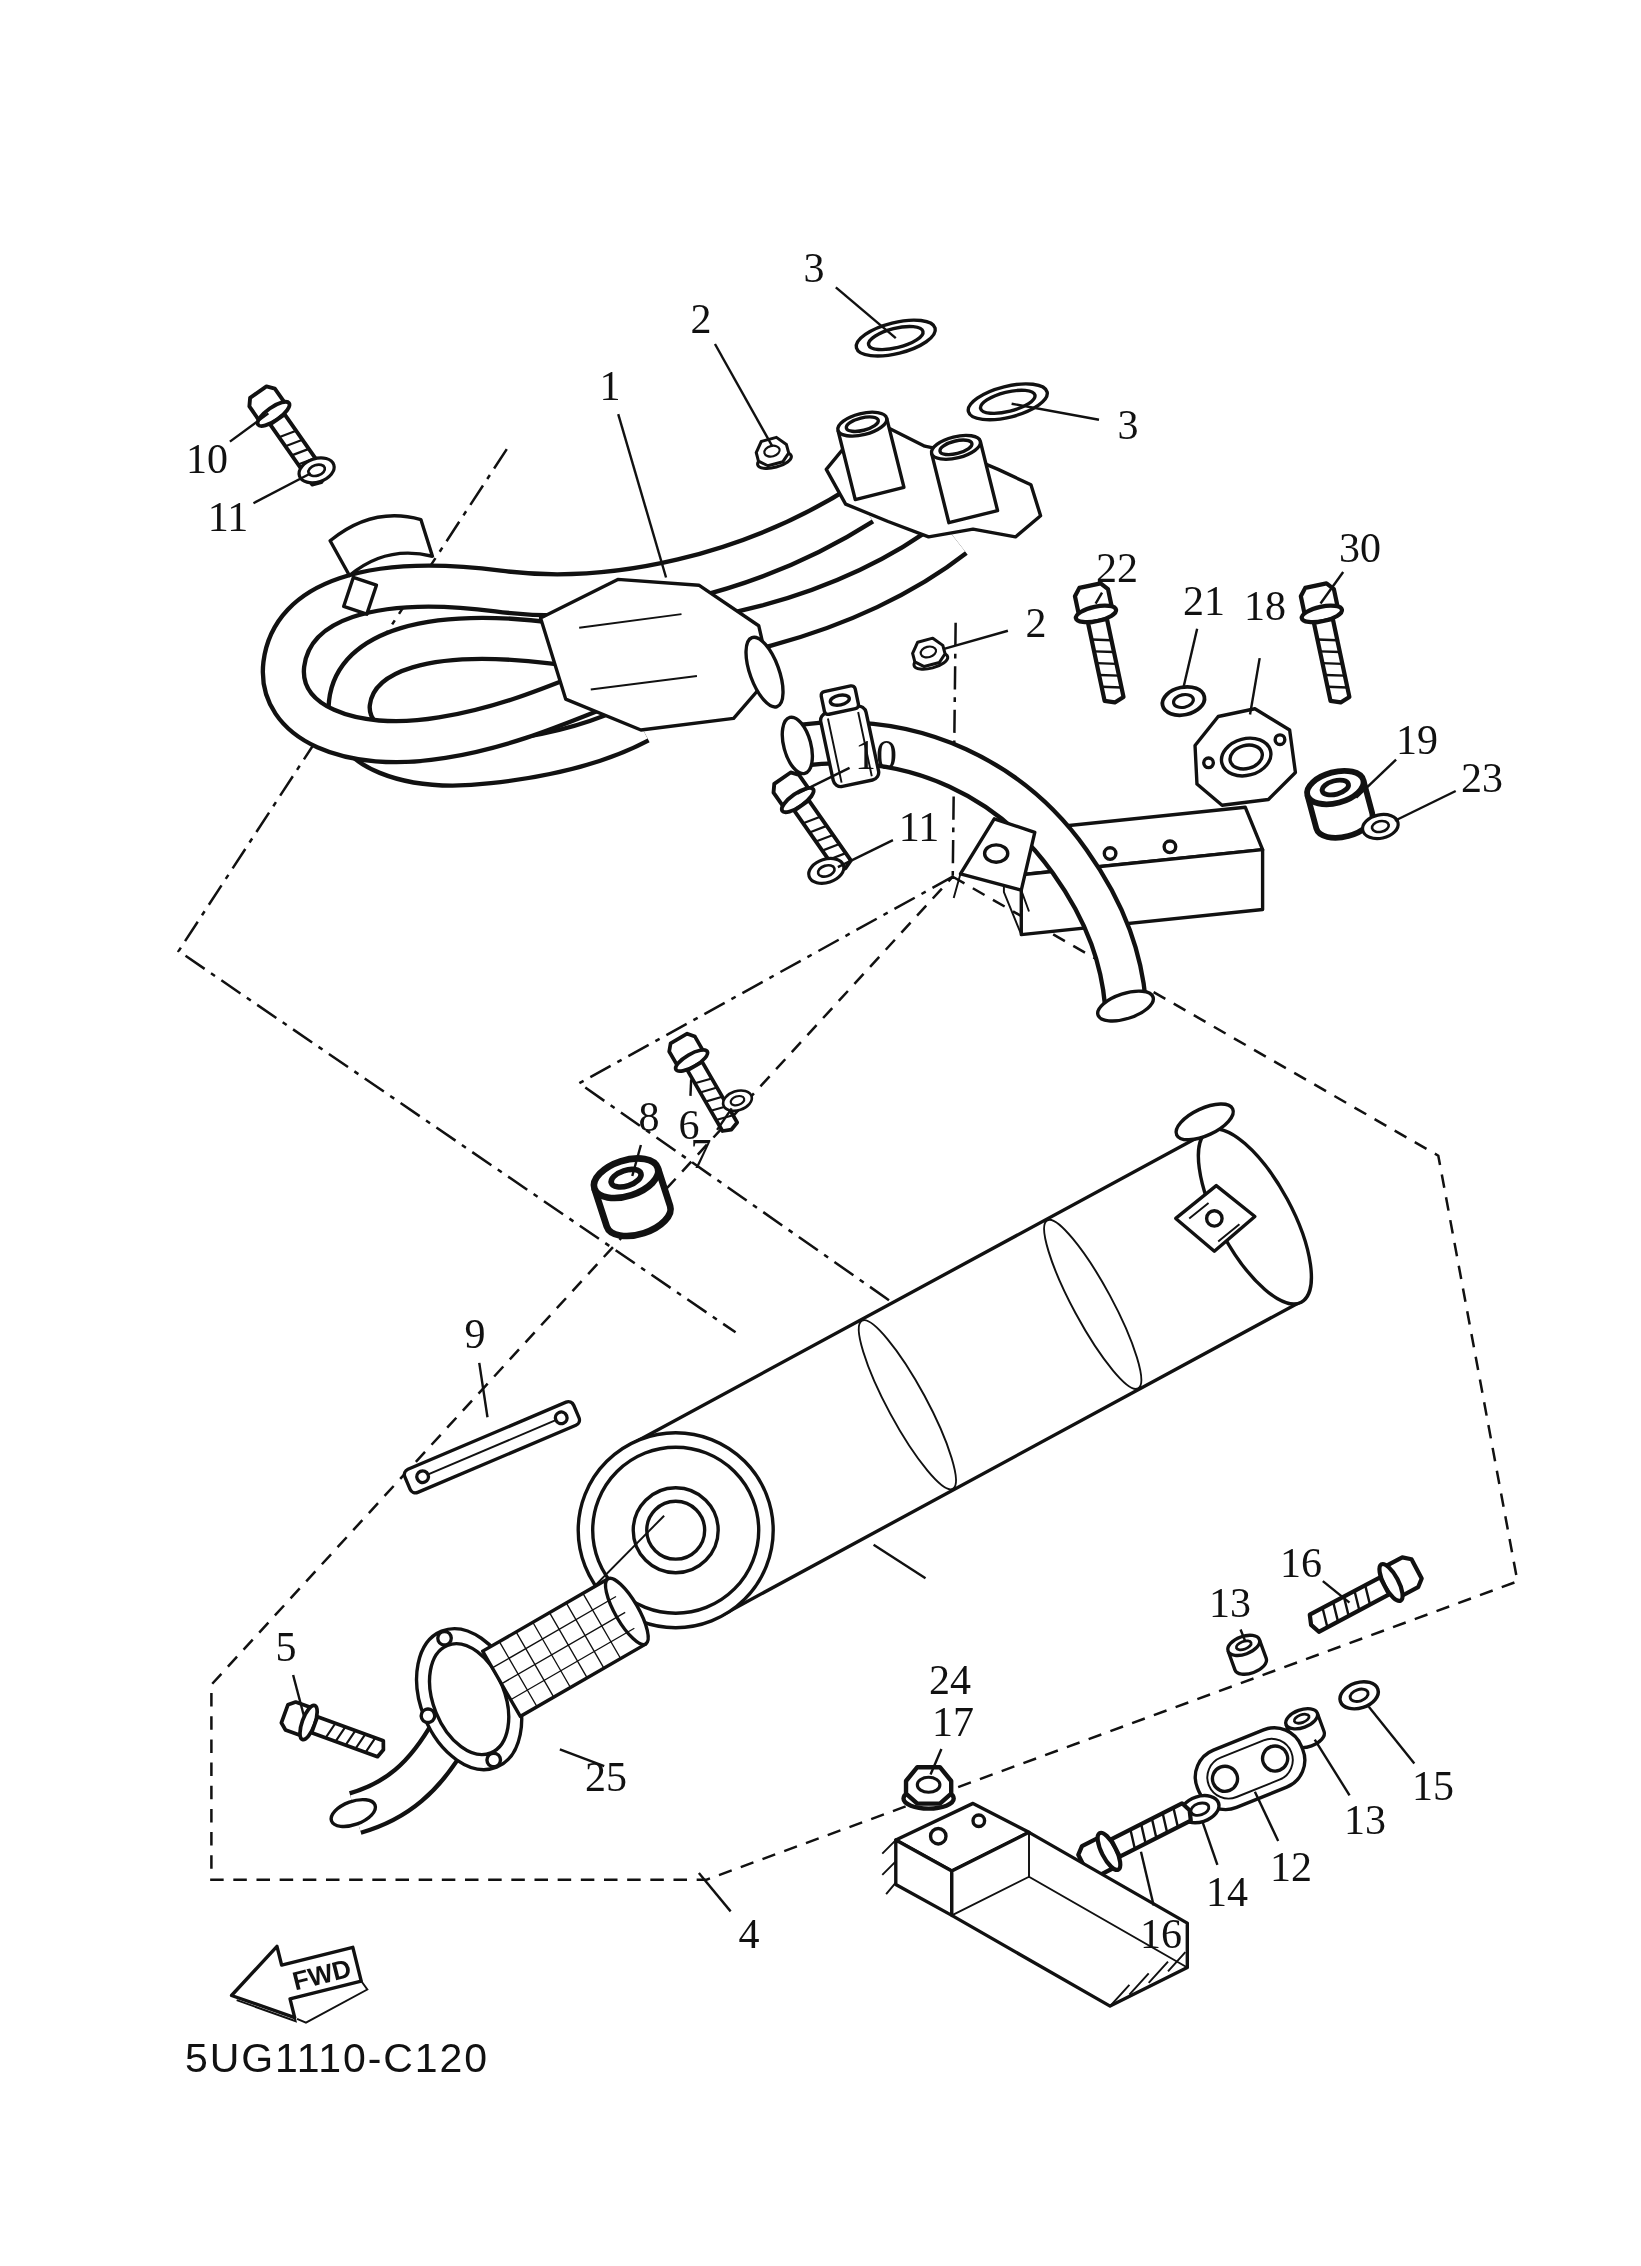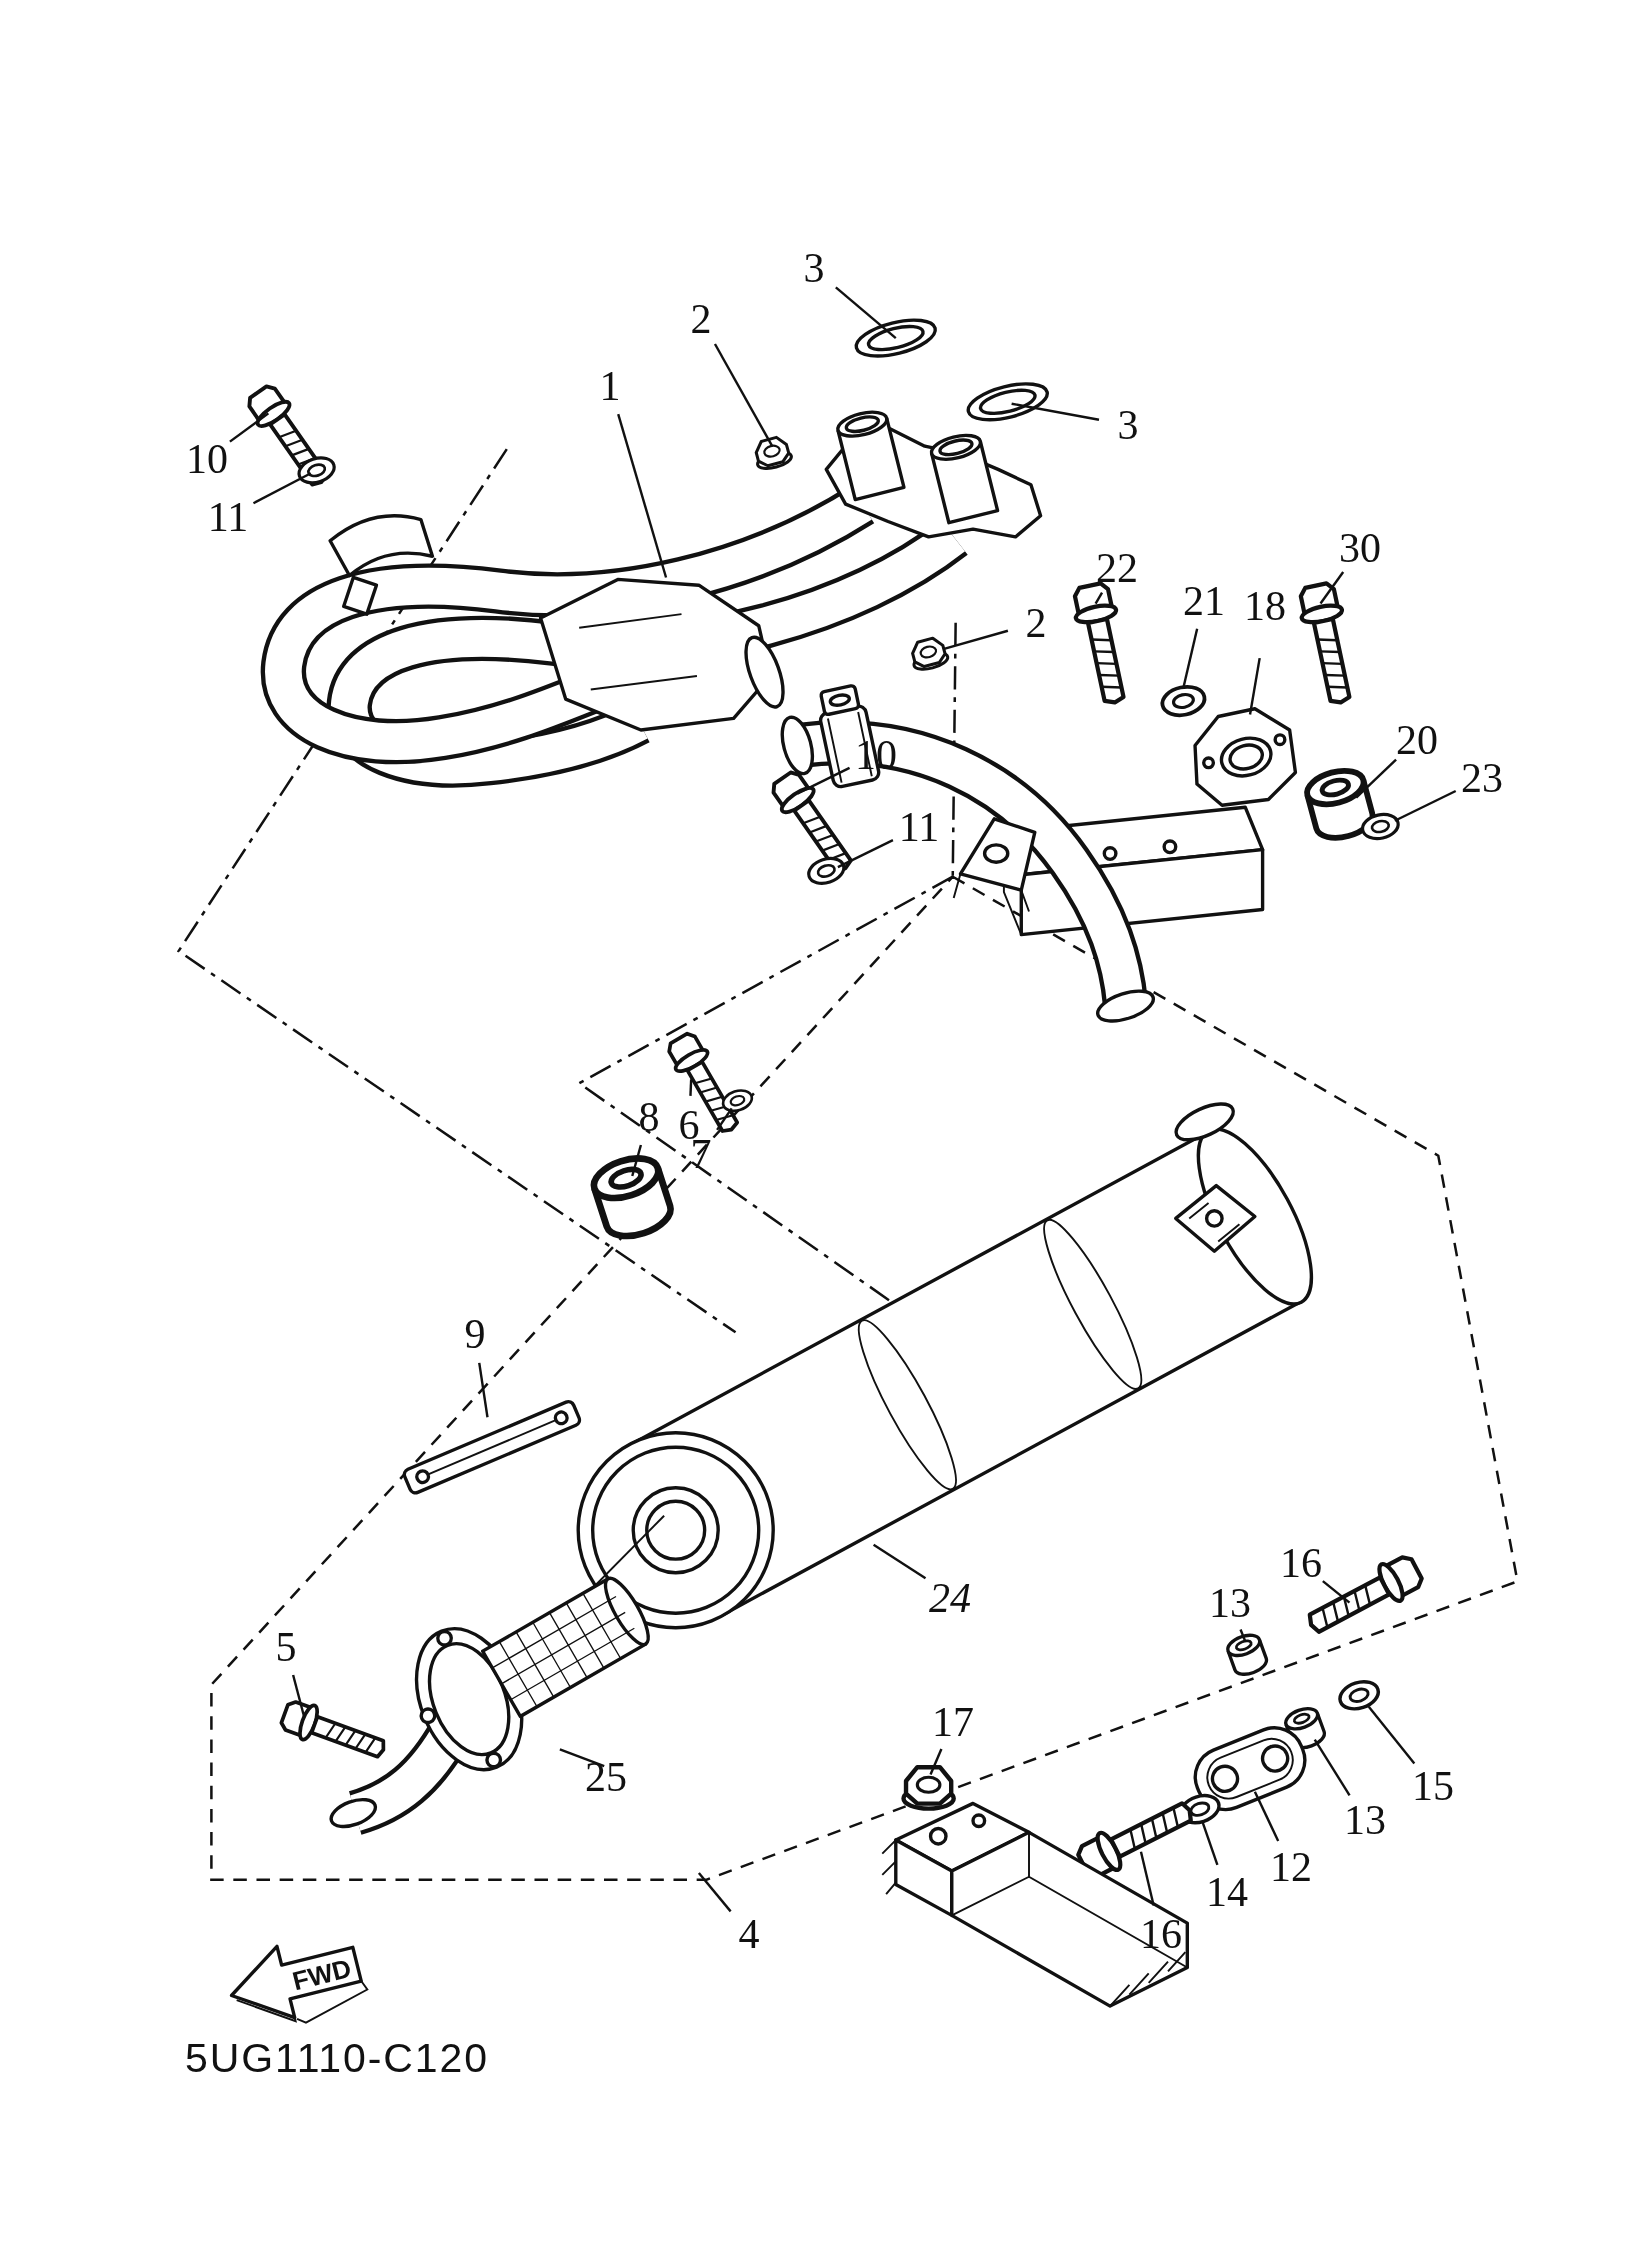--- a/index.html
+++ b/index.html
@@ -264,28 +264,28 @@
       <div class="callout" style="left: 1128px; top: 425px;">3</div>
       <div class="callout" style="left: 207px; top: 459px;">10</div>
       <div class="callout" style="left: 228px; top: 517px;">11</div>
       <div class="callout" style="left: 1117px; top: 568px;">22</div>
       <div class="callout" style="left: 1204px; top: 601px; text-align: right;">21</div>
       <div class="callout" style="left: 1265px; top: 606px;">18</div>
       <div class="callout" style="left: 1360px; top: 548px;">30</div>
       <div class="callout" style="left: 1036px; top: 623px;">2</div>
       <div class="callout" style="left: 876px; top: 755px;">10</div>
       <div class="callout" style="left: 919px; top: 827px;">11</div>
-      <div class="callout" style="left: 1417px; top: 740px;">20</div>
+      <div class="callout" style="left: 1417px; top: 740px;">19</div>
       <div class="callout" style="left: 1482px; top: 778px;">23</div>
       <div class="callout" style="left: 649px; top: 1117px;">8</div>
       <div class="callout" style="left: 689px; top: 1125px;">6</div>
       <div class="callout" style="left: 701px; top: 1154px;">7</div>
       <div class="callout" style="left: 475px; top: 1334px;">9</div>
       <div class="callout" style="left: 286px; top: 1647px;">5</div>
-      <div class="callout" style="left: 950px; top: 1598px; font-style: italic;">24</div>
+      <div class="callout" style="left: 950px; top: 1680px;">24</div>
       <div class="callout" style="left: 606px; top: 1777px; text-align: center;">25</div>
       <div class="callout" style="left: 1301px; top: 1563px;">16</div>
       <div class="callout" style="left: 1230px; top: 1603px;">13</div>
       <div class="callout" style="left: 953px; top: 1722px;">17</div>
       <div class="callout" style="left: 1433px; top: 1786px;">15</div>
       <div class="callout" style="left: 1365px; top: 1820px;">13</div>
       <div class="callout" style="left: 1291px; top: 1867px;">12</div>
       <div class="callout" style="left: 1227px; top: 1892px;">14</div>
       <div class="callout" style="left: 1161px; top: 1934px;">16</div>
       <div class="callout" style="left: 749px; top: 1934px;">4</div>

